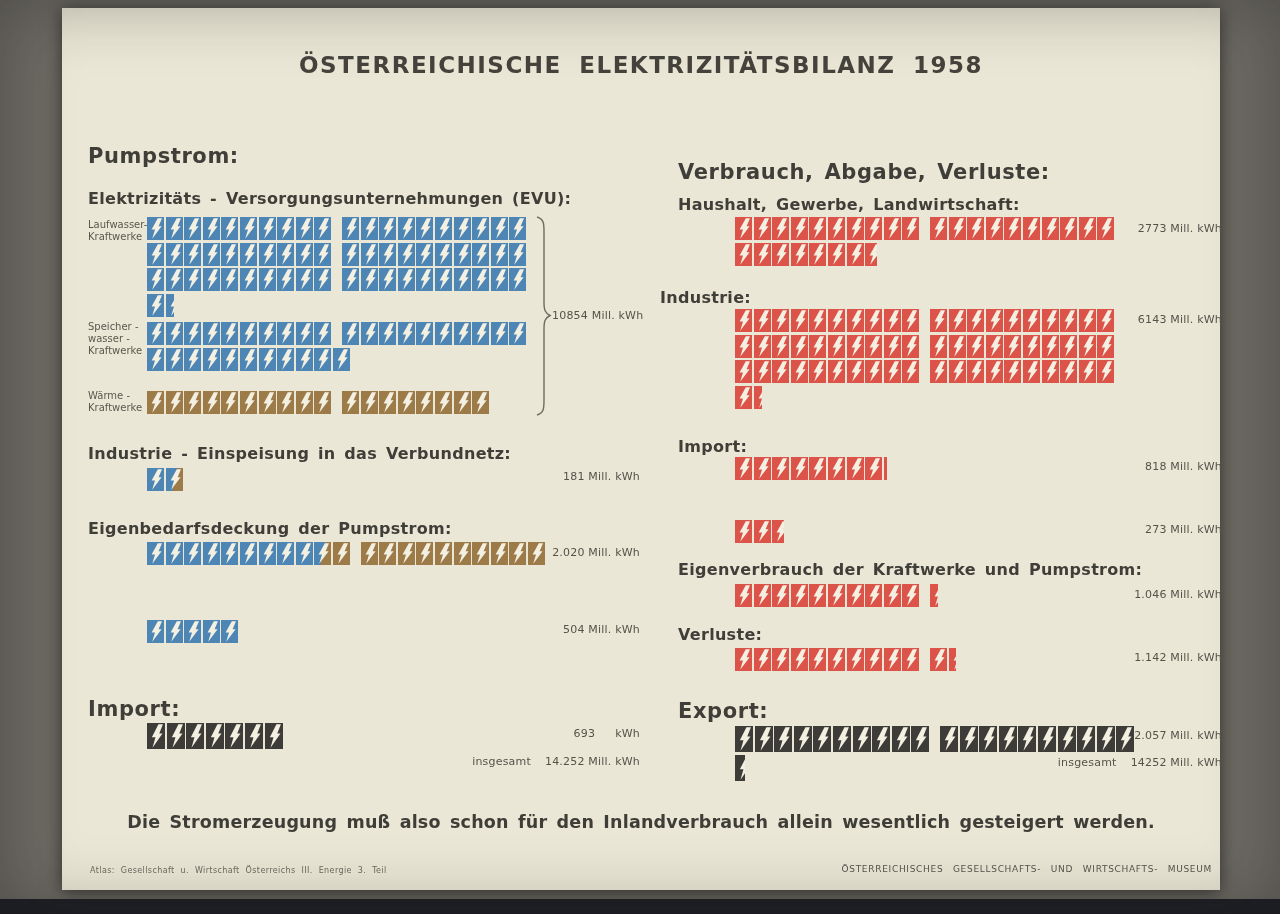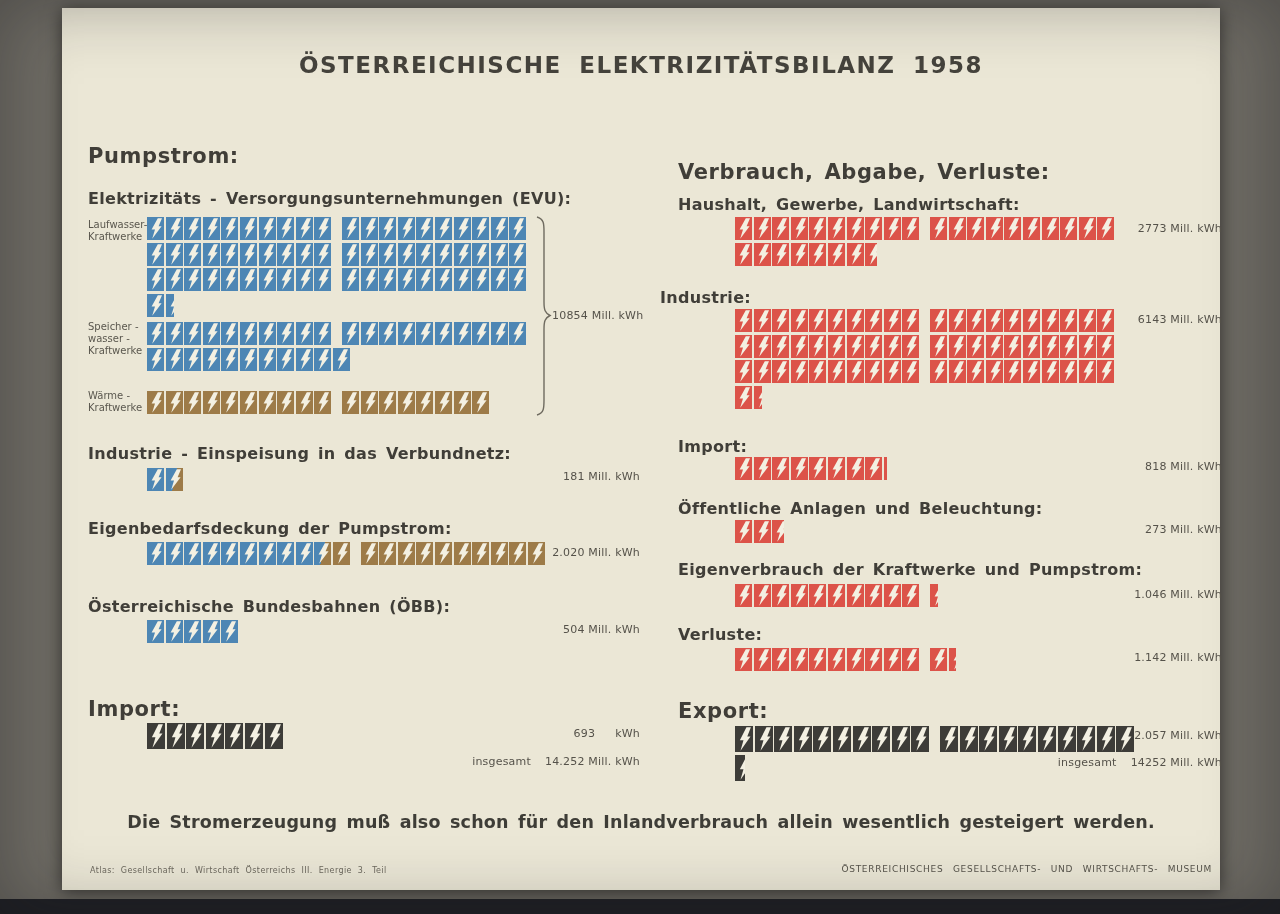--- a/index.html
+++ b/index.html
@@ -390,21 +390,20 @@
           </svg></span><span class="tile" style="height: 23px; width: 17px; background: rgb(157, 123, 72);"><svg width="17" height="23" viewBox="0 0 17 23" preserveAspectRatio="none">
             <path d="M10.8,1.2 L15,1.2 L11.6,9.2 L14.6,9.2 L5.2,21.8 L8.0,12.6 L4.6,12.6 Z" fill="#f3f0e2"></path>
           </svg></span><span class="tile" style="height: 23px; width: 17px; background: rgb(157, 123, 72);"><svg width="17" height="23" viewBox="0 0 17 23" preserveAspectRatio="none">
             <path d="M10.8,1.2 L15,1.2 L11.6,9.2 L14.6,9.2 L5.2,21.8 L8.0,12.6 L4.6,12.6 Z" fill="#f3f0e2"></path>
           </svg></span><span class="tile" style="height: 23px; width: 17px; background: rgb(157, 123, 72);"><svg width="17" height="23" viewBox="0 0 17 23" preserveAspectRatio="none">
             <path d="M10.8,1.2 L15,1.2 L11.6,9.2 L14.6,9.2 L5.2,21.8 L8.0,12.6 L4.6,12.6 Z" fill="#f3f0e2"></path>
           </svg></span></div>
     </div>
   <div class="t val val-l" id="v-eigenbedarf">2.020 Mill. kWh</div>
 
-  <div class="t h2" id="t-oebb">Österreichische Bundesbahnen (ÖBB):</div>
   <div class="picto" id="p-oebb">
       <div class="picto-row" style="height: 23px;"><span class="tile" style="height: 23px; width: 17px; background: rgb(77, 134, 180);"><svg width="17" height="23" viewBox="0 0 17 23" preserveAspectRatio="none">
             <path d="M10.8,1.2 L15,1.2 L11.6,9.2 L14.6,9.2 L5.2,21.8 L8.0,12.6 L4.6,12.6 Z" fill="#f3f0e2"></path>
           </svg></span><span class="tile" style="height: 23px; width: 17px; background: rgb(77, 134, 180);"><svg width="17" height="23" viewBox="0 0 17 23" preserveAspectRatio="none">
             <path d="M10.8,1.2 L15,1.2 L11.6,9.2 L14.6,9.2 L5.2,21.8 L8.0,12.6 L4.6,12.6 Z" fill="#f3f0e2"></path>
           </svg></span><span class="tile" style="height: 23px; width: 17px; background: rgb(77, 134, 180);"><svg width="17" height="23" viewBox="0 0 17 23" preserveAspectRatio="none">
             <path d="M10.8,1.2 L15,1.2 L11.6,9.2 L14.6,9.2 L5.2,21.8 L8.0,12.6 L4.6,12.6 Z" fill="#f3f0e2"></path>
           </svg></span><span class="tile" style="height: 23px; width: 17px; background: rgb(77, 134, 180);"><svg width="17" height="23" viewBox="0 0 17 23" preserveAspectRatio="none">
             <path d="M10.8,1.2 L15,1.2 L11.6,9.2 L14.6,9.2 L5.2,21.8 L8.0,12.6 L4.6,12.6 Z" fill="#f3f0e2"></path>
           </svg></span><span class="tile" style="height: 23px; width: 17px; background: rgb(77, 134, 180);"><svg width="17" height="23" viewBox="0 0 17 23" preserveAspectRatio="none">
@@ -649,21 +648,20 @@
           </svg></span><span class="tile" style="height: 23px; width: 17px; background: rgb(220, 83, 73);"><svg width="17" height="23" viewBox="0 0 17 23" preserveAspectRatio="none">
             <path d="M10.8,1.2 L15,1.2 L11.6,9.2 L14.6,9.2 L5.2,21.8 L8.0,12.6 L4.6,12.6 Z" fill="#f3f0e2"></path>
           </svg></span><span class="tile" style="height: 23px; width: 17px; background: rgb(220, 83, 73);"><svg width="17" height="23" viewBox="0 0 17 23" preserveAspectRatio="none">
             <path d="M10.8,1.2 L15,1.2 L11.6,9.2 L14.6,9.2 L5.2,21.8 L8.0,12.6 L4.6,12.6 Z" fill="#f3f0e2"></path>
           </svg></span><span class="tile" style="height: 23px; width: 3px; background: rgb(220, 83, 73);"><svg width="17" height="23" viewBox="0 0 17 23" preserveAspectRatio="none">
             <path d="M10.8,1.2 L15,1.2 L11.6,9.2 L14.6,9.2 L5.2,21.8 L8.0,12.6 L4.6,12.6 Z" fill="#f3f0e2"></path>
           </svg></span></div>
     </div>
   <div class="t val val-r" id="v-verkehr">818 Mill. kWh</div>
 
-  <div class="t h2" id="t-oeff">Öffentliche Anlagen und Beleuchtung:</div>
   <div class="picto" id="p-oeff">
       <div class="picto-row" style="height: 23px;"><span class="tile" style="height: 23px; width: 17px; background: rgb(220, 83, 73);"><svg width="17" height="23" viewBox="0 0 17 23" preserveAspectRatio="none">
             <path d="M10.8,1.2 L15,1.2 L11.6,9.2 L14.6,9.2 L5.2,21.8 L8.0,12.6 L4.6,12.6 Z" fill="#f3f0e2"></path>
           </svg></span><span class="tile" style="height: 23px; width: 17px; background: rgb(220, 83, 73);"><svg width="17" height="23" viewBox="0 0 17 23" preserveAspectRatio="none">
             <path d="M10.8,1.2 L15,1.2 L11.6,9.2 L14.6,9.2 L5.2,21.8 L8.0,12.6 L4.6,12.6 Z" fill="#f3f0e2"></path>
           </svg></span><span class="tile" style="height: 23px; width: 12px; background: rgb(220, 83, 73);"><svg width="17" height="23" viewBox="0 0 17 23" preserveAspectRatio="none">
             <path d="M10.8,1.2 L15,1.2 L11.6,9.2 L14.6,9.2 L5.2,21.8 L8.0,12.6 L4.6,12.6 Z" fill="#f3f0e2"></path>
           </svg></span></div>
     </div>
   <div class="t val val-r" id="v-oeff">273 Mill. kWh</div>

